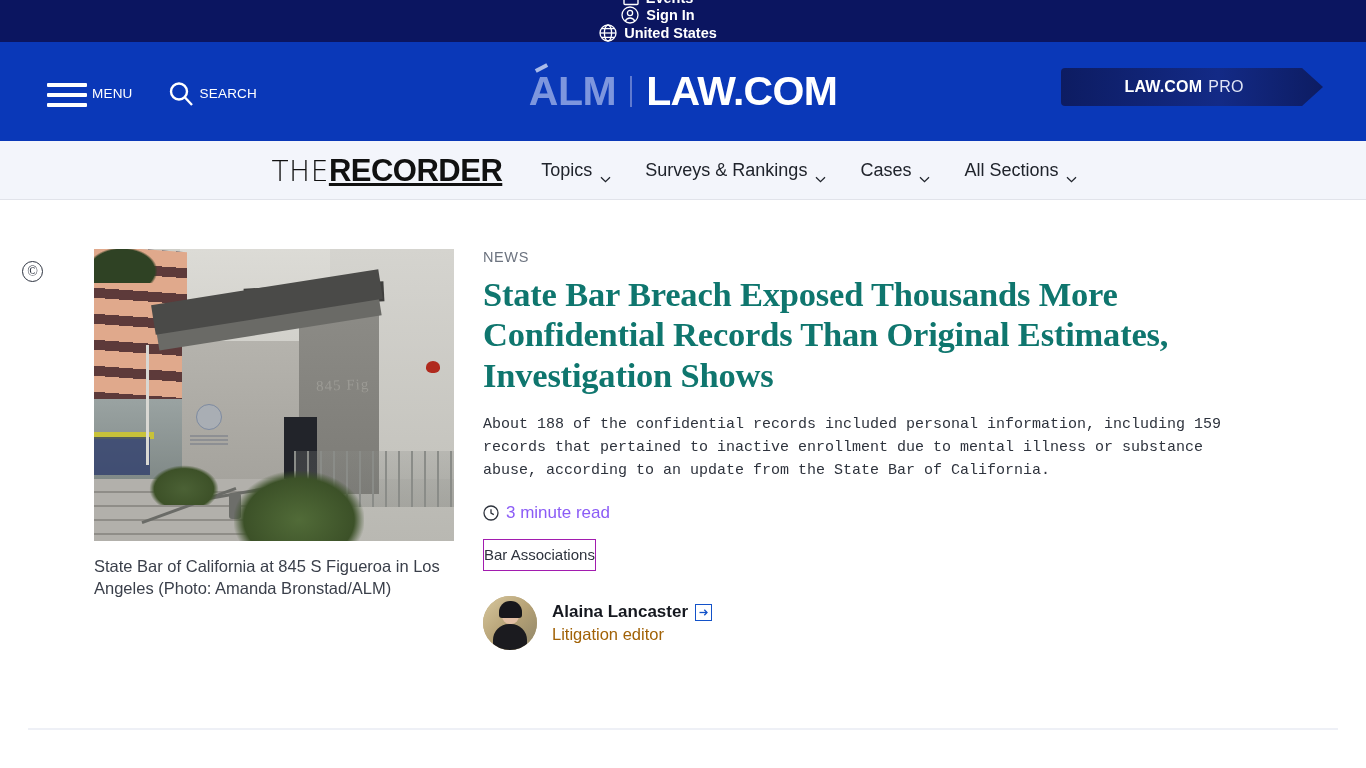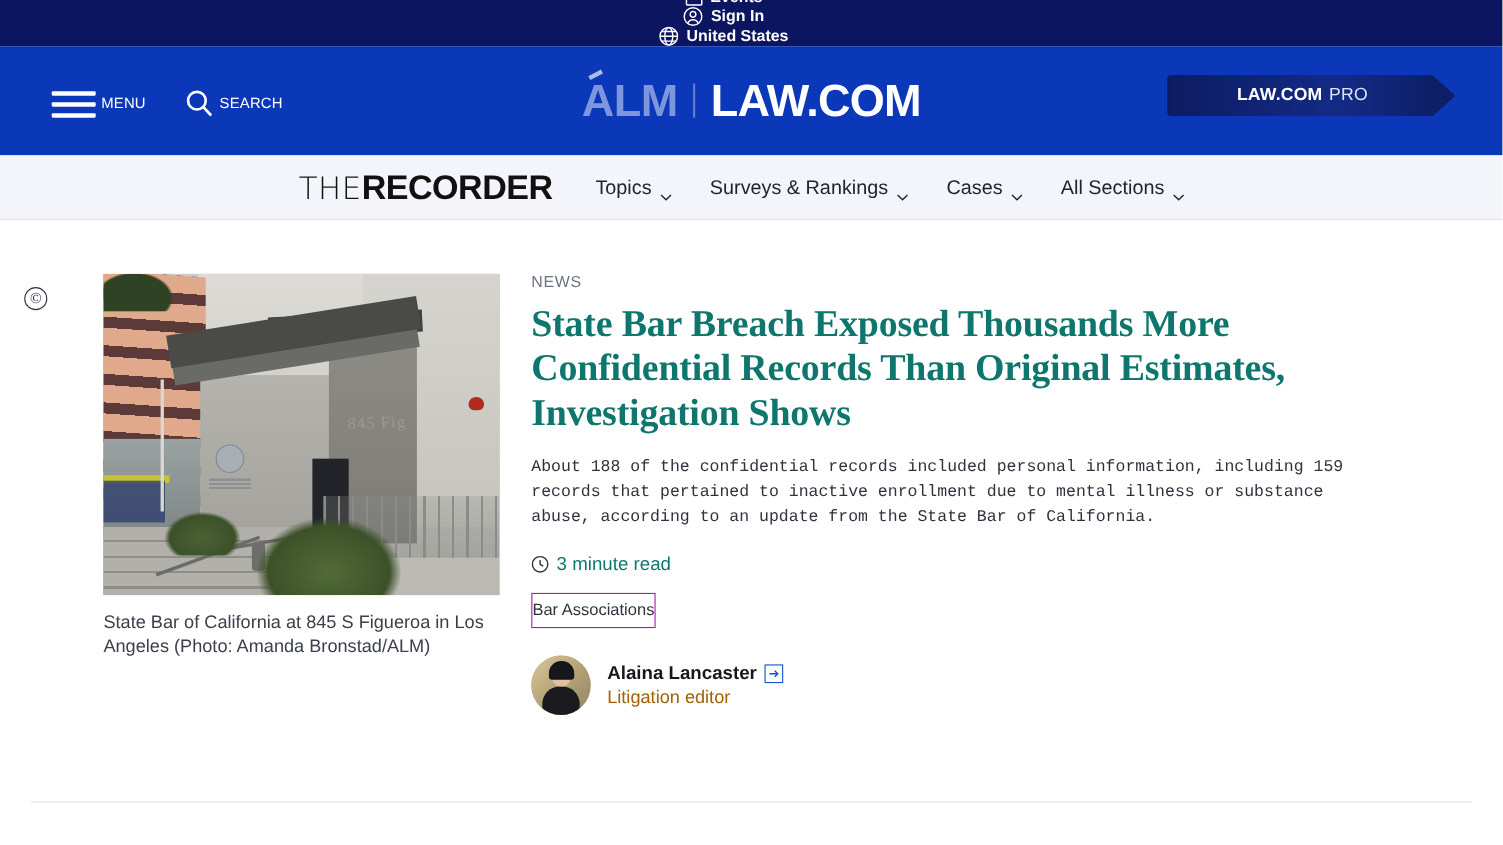--- a/index.html
+++ b/index.html
@@ -150,20 +150,21 @@
   .brand-the {
     font-weight: 300;
     letter-spacing: 0.5px;
     font-family: "DejaVu Sans", sans-serif;
     font-size: 28px;
   }
   .brand-rec {
     font-weight: bold;
     letter-spacing: -0.5px;
     font-size: 31px;
+    text-decoration: underline;
   }
   .nav-item {
     display: flex;
     align-items: center;
     gap: 8px;
     font-size: 18px;
     color: #20242c;
     margin: 0 17px;
     cursor: pointer;
     white-space: nowrap;
@@ -289,21 +290,21 @@
     font-size: 17px;
     color: #2e333d;
     padding-left: 4px;
     margin-bottom: 20px;
   }
   .readtime {
     display: flex;
     align-items: center;
     gap: 7px;
     font-size: 17px;
-    color: #0f766e;
+    color: #8b5cf6;
     margin-bottom: 16px;
   }
   .tag {
     display: inline-block;
     border: 1px solid #a21caf;
     padding: 6px 0 7px;
     font-size: 15px;
     color: #2e333d;
     cursor: pointer;
     margin-bottom: 25px;

